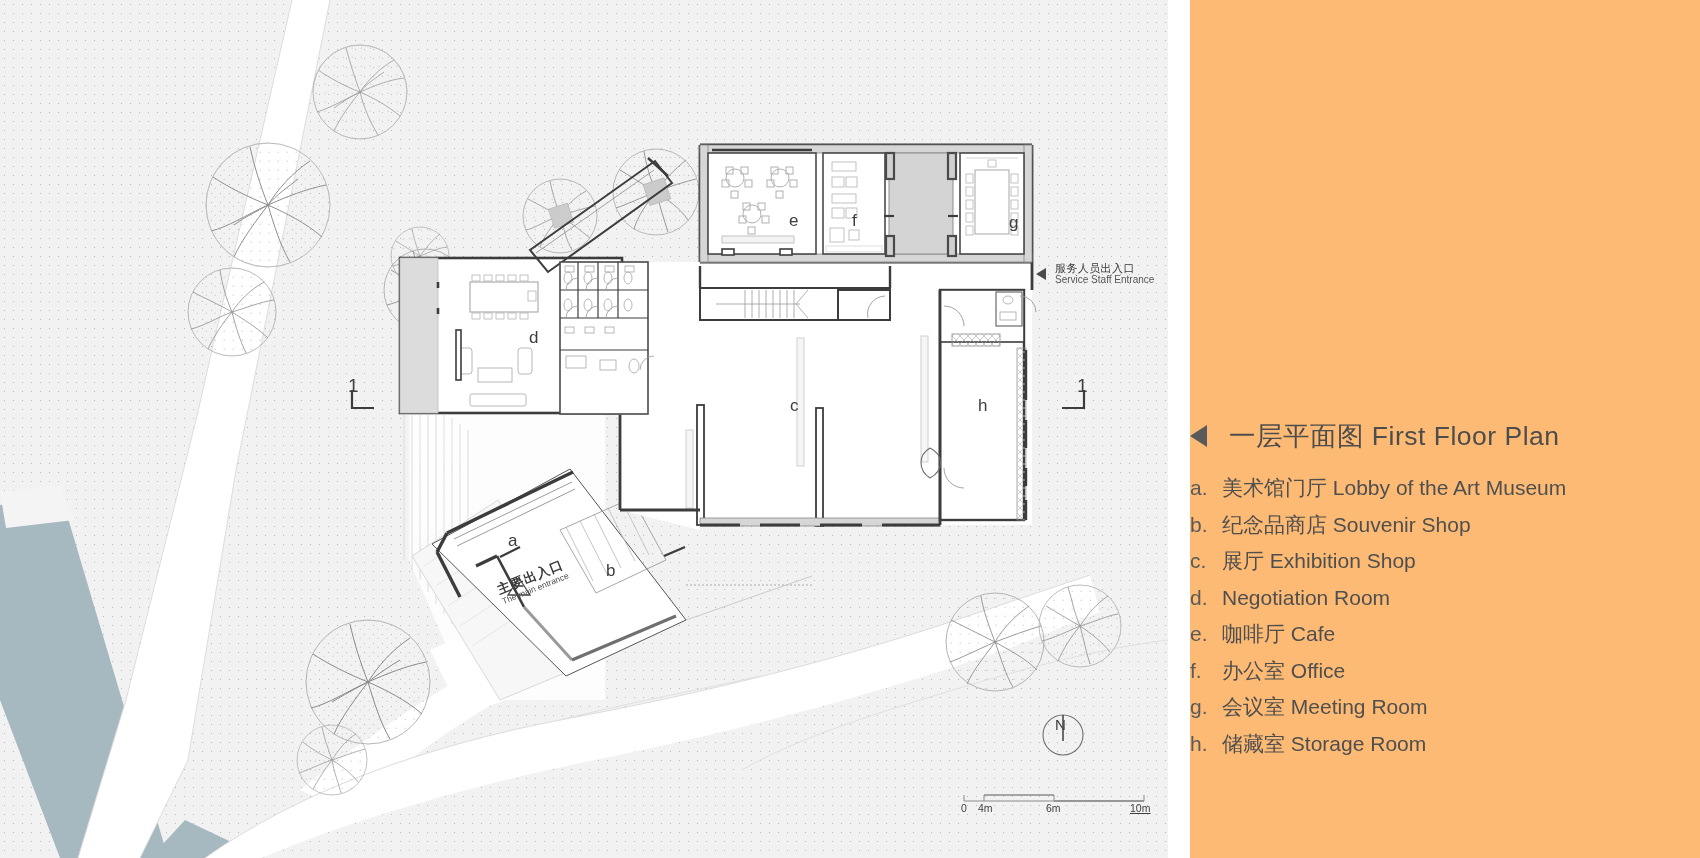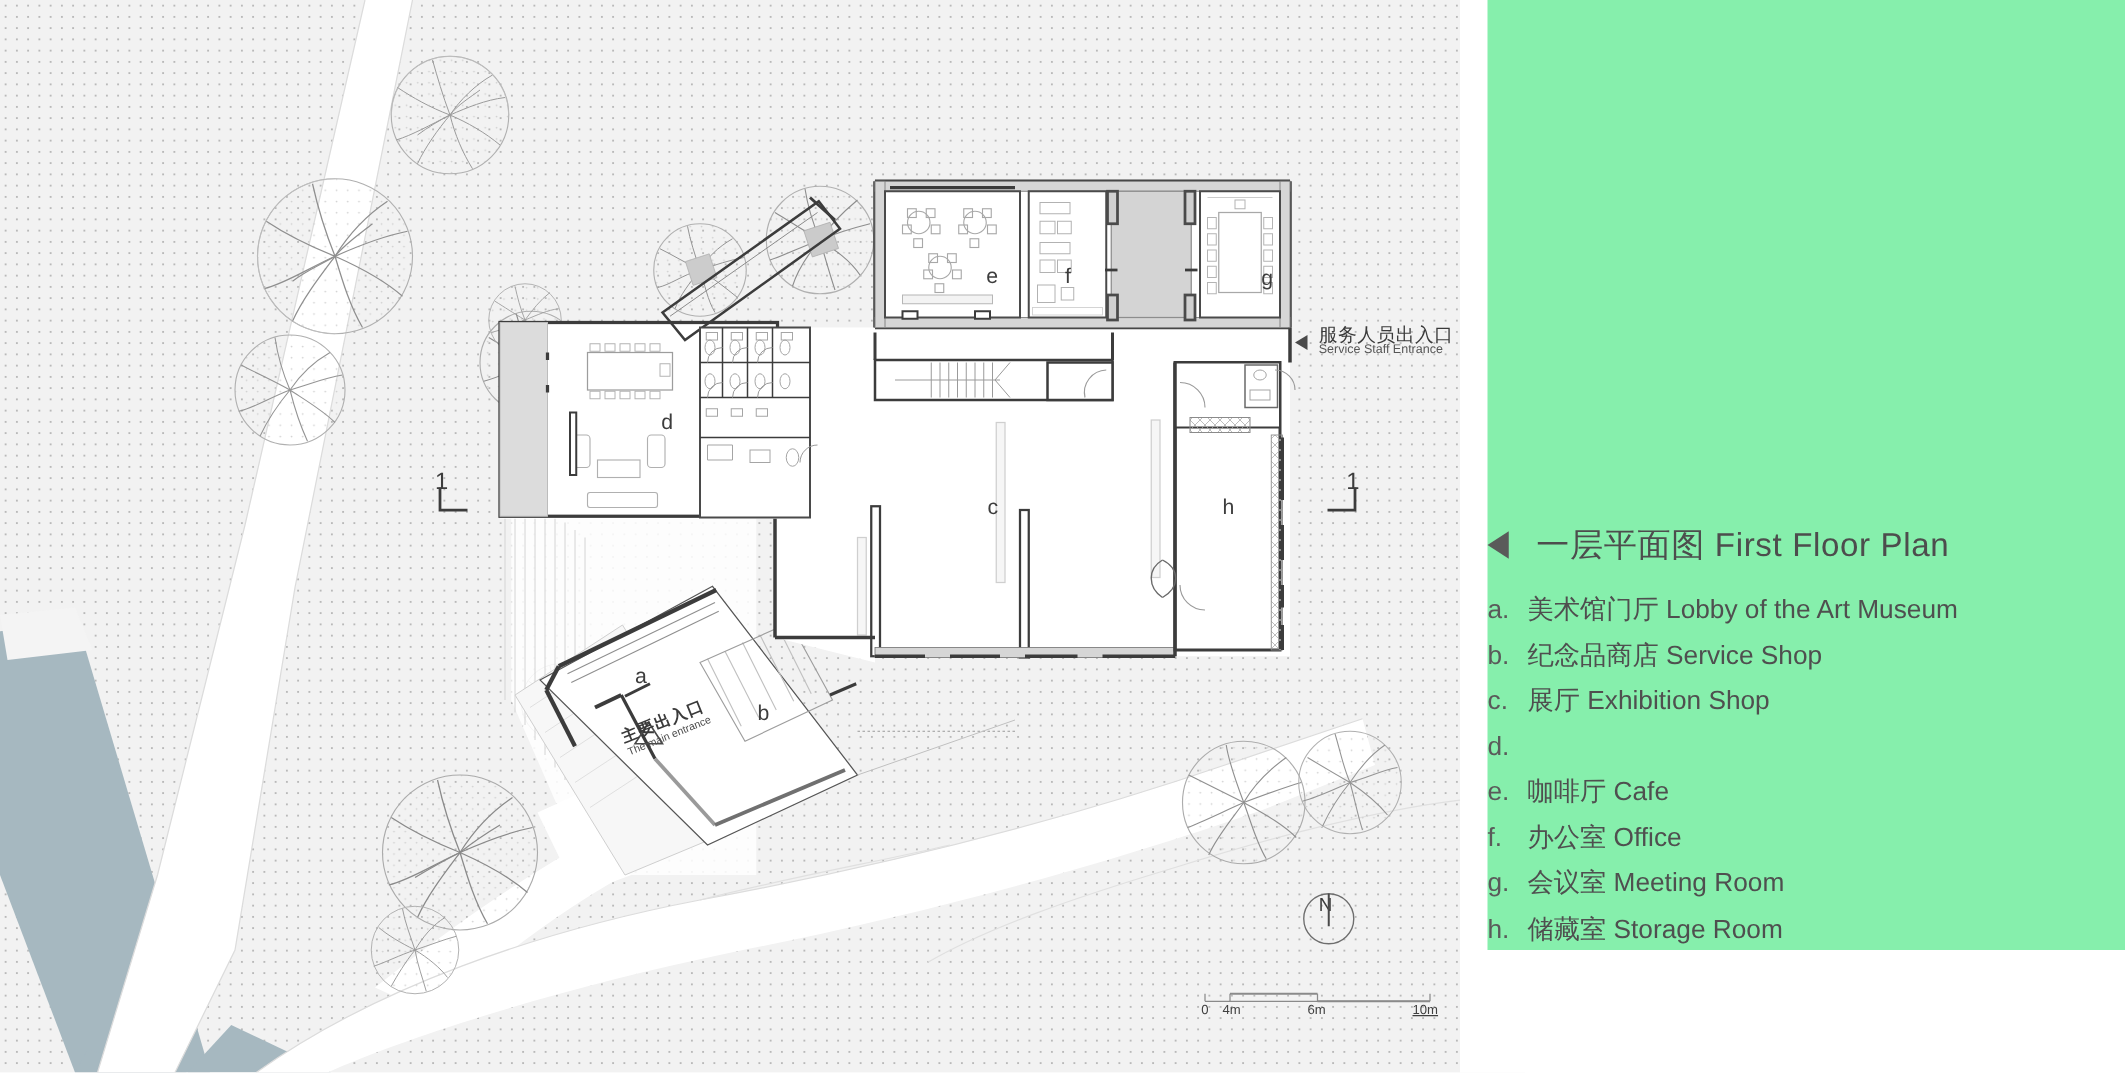--- a/index.html
+++ b/index.html
@@ -16,22 +16,22 @@
     background-color:#f2f2f2;
     background-image:radial-gradient(circle, #b9b9b9 0.8px, rgba(0,0,0,0) 0.9px);
     background-size:9px 9px;
     background-position:0 0;
   }
   .svg-layer{position:absolute;left:0;top:0;width:1168px;height:858px;}
   .plan-layer{position:absolute;left:0;top:0;width:1700px;height:858px;pointer-events:none;}
 
   
   #legend{
-    position:absolute;left:1190px;top:0;width:510px;height:760px;
-    background:#86efac;
+    position:absolute;left:1190px;top:0;width:510px;height:858px;
+    background:#fdba74;
   }
   #legend-title{
     position:absolute;left:0px;top:418px;
     display:flex;align-items:center;gap:22px;
   }
   #legend-title .tri{
     width:0;height:0;
     border-top:11px solid transparent;
     border-bottom:11px solid transparent;
     border-right:17px solid #5a5a5a;
@@ -55,21 +55,21 @@
   
   .room-label{
     position:absolute;font-size:17px;color:#3d3d3d;
     font-family:"Liberation Sans","DejaVu Sans",sans-serif;
   }
   
   .ann{position:absolute;color:#3a3a3a;}
   #service-entrance{
     left:1055px;top:262px;width:130px;
   }
-  #service-entrance .cn{font-size:15px;line-height:13px;letter-spacing:0.4px;}
+  #service-entrance .cn{font-size:11px;line-height:13px;letter-spacing:0.4px;}
   #service-entrance .en{font-size:10px;line-height:10px;color:#555;}
   #service-arrow{
     position:absolute;left:1036px;top:268px;
     width:0;height:0;border-top:6px solid transparent;border-bottom:6px solid transparent;
     border-right:10px solid #4a4a4a;
   }
   #main-entrance{
     left:495px;top:583px;
     transform:rotate(-22deg);transform-origin:left top;
     width:120px;
@@ -743,31 +743,32 @@
 
     <div id="legend-list">
 
       <div class="leg-row">
         <span class="leg-key">a.</span>
         <span class="leg-val">美术馆门厅 Lobby of the Art Museum</span>
       </div>
 
       <div class="leg-row">
         <span class="leg-key">b.</span>
-        <span class="leg-val">纪念品商店 Service Shop</span>
+        <span class="leg-val">纪念品商店 Souvenir Shop</span>
       </div>
 
       <div class="leg-row">
         <span class="leg-key">c.</span>
         <span class="leg-val">展厅 Exhibition Shop</span>
       </div>
 
       <div class="leg-row">
         <span class="leg-key">d.</span>
         <span class="leg-val">
+          <span class="cont">Negotiation Room</span>
         </span>
       </div>
 
       <div class="leg-row">
         <span class="leg-key">e.</span>
         <span class="leg-val">咖啡厅 Cafe</span>
       </div>
 
       <div class="leg-row">
         <span class="leg-key">f.</span>

